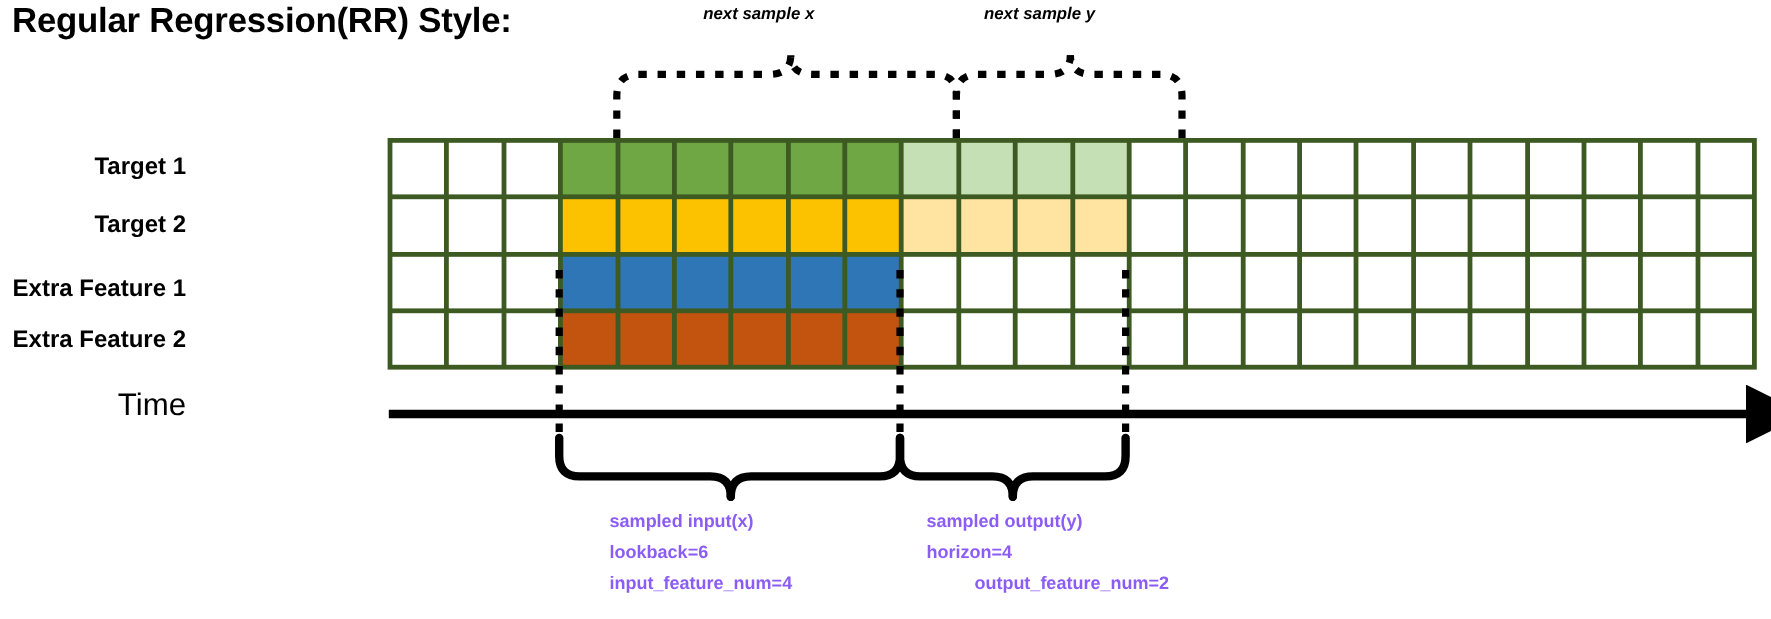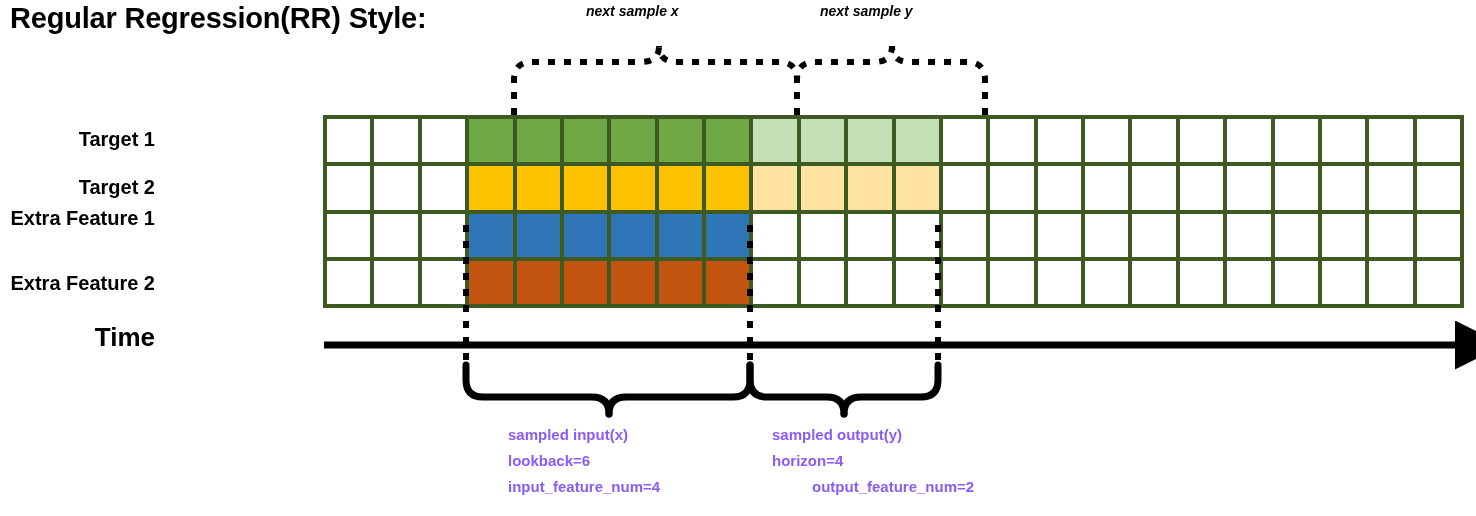--- a/index.html
+++ b/index.html
@@ -22,21 +22,21 @@
   
   .row-label{
     position:absolute;
     right:1161px;             
     font-size:20px;font-weight:700;color:#000;
     text-align:right;white-space:nowrap;
     height:48px;line-height:48px;
   }
   .time-label{
     position:absolute;right:1161px;top:322px;
-    font-size:26px;font-weight:700;color:#000;
+    font-size:26px;font-weight:400;color:#000;
     white-space:nowrap;text-align:right;
   }
 
   
   #grid{
     position:absolute;left:323px;top:115px;
     width:1141px;height:193px;
     background:#3c5a21;
     display:grid;
     grid-template-columns:repeat(24,1fr);
@@ -70,21 +70,21 @@
 </style>
 </head>
 <body>
 
 <div id="stage">
 
   <div class="title">Regular Regression(RR) Style:</div>
 
   <div class="row-label" style="top:115px;">Target 1</div>
   <div class="row-label" style="top:163px;text-align:right;">Target 2</div>
-  <div class="row-label" style="top:194px;text-align:right;">Extra Feature 1</div>
+  <div class="row-label" style="top:217px;text-align:right;">Extra Feature 1</div>
   <div class="row-label" style="top:259px;">Extra Feature 2</div>
   <div class="time-label">Time</div>
 
   <div id="grid">
       <div class="cell"></div>
       <div class="cell"></div>
       <div class="cell"></div>
       <div class="cell c-green"></div>
       <div class="cell c-green"></div>
       <div class="cell c-green"></div>

